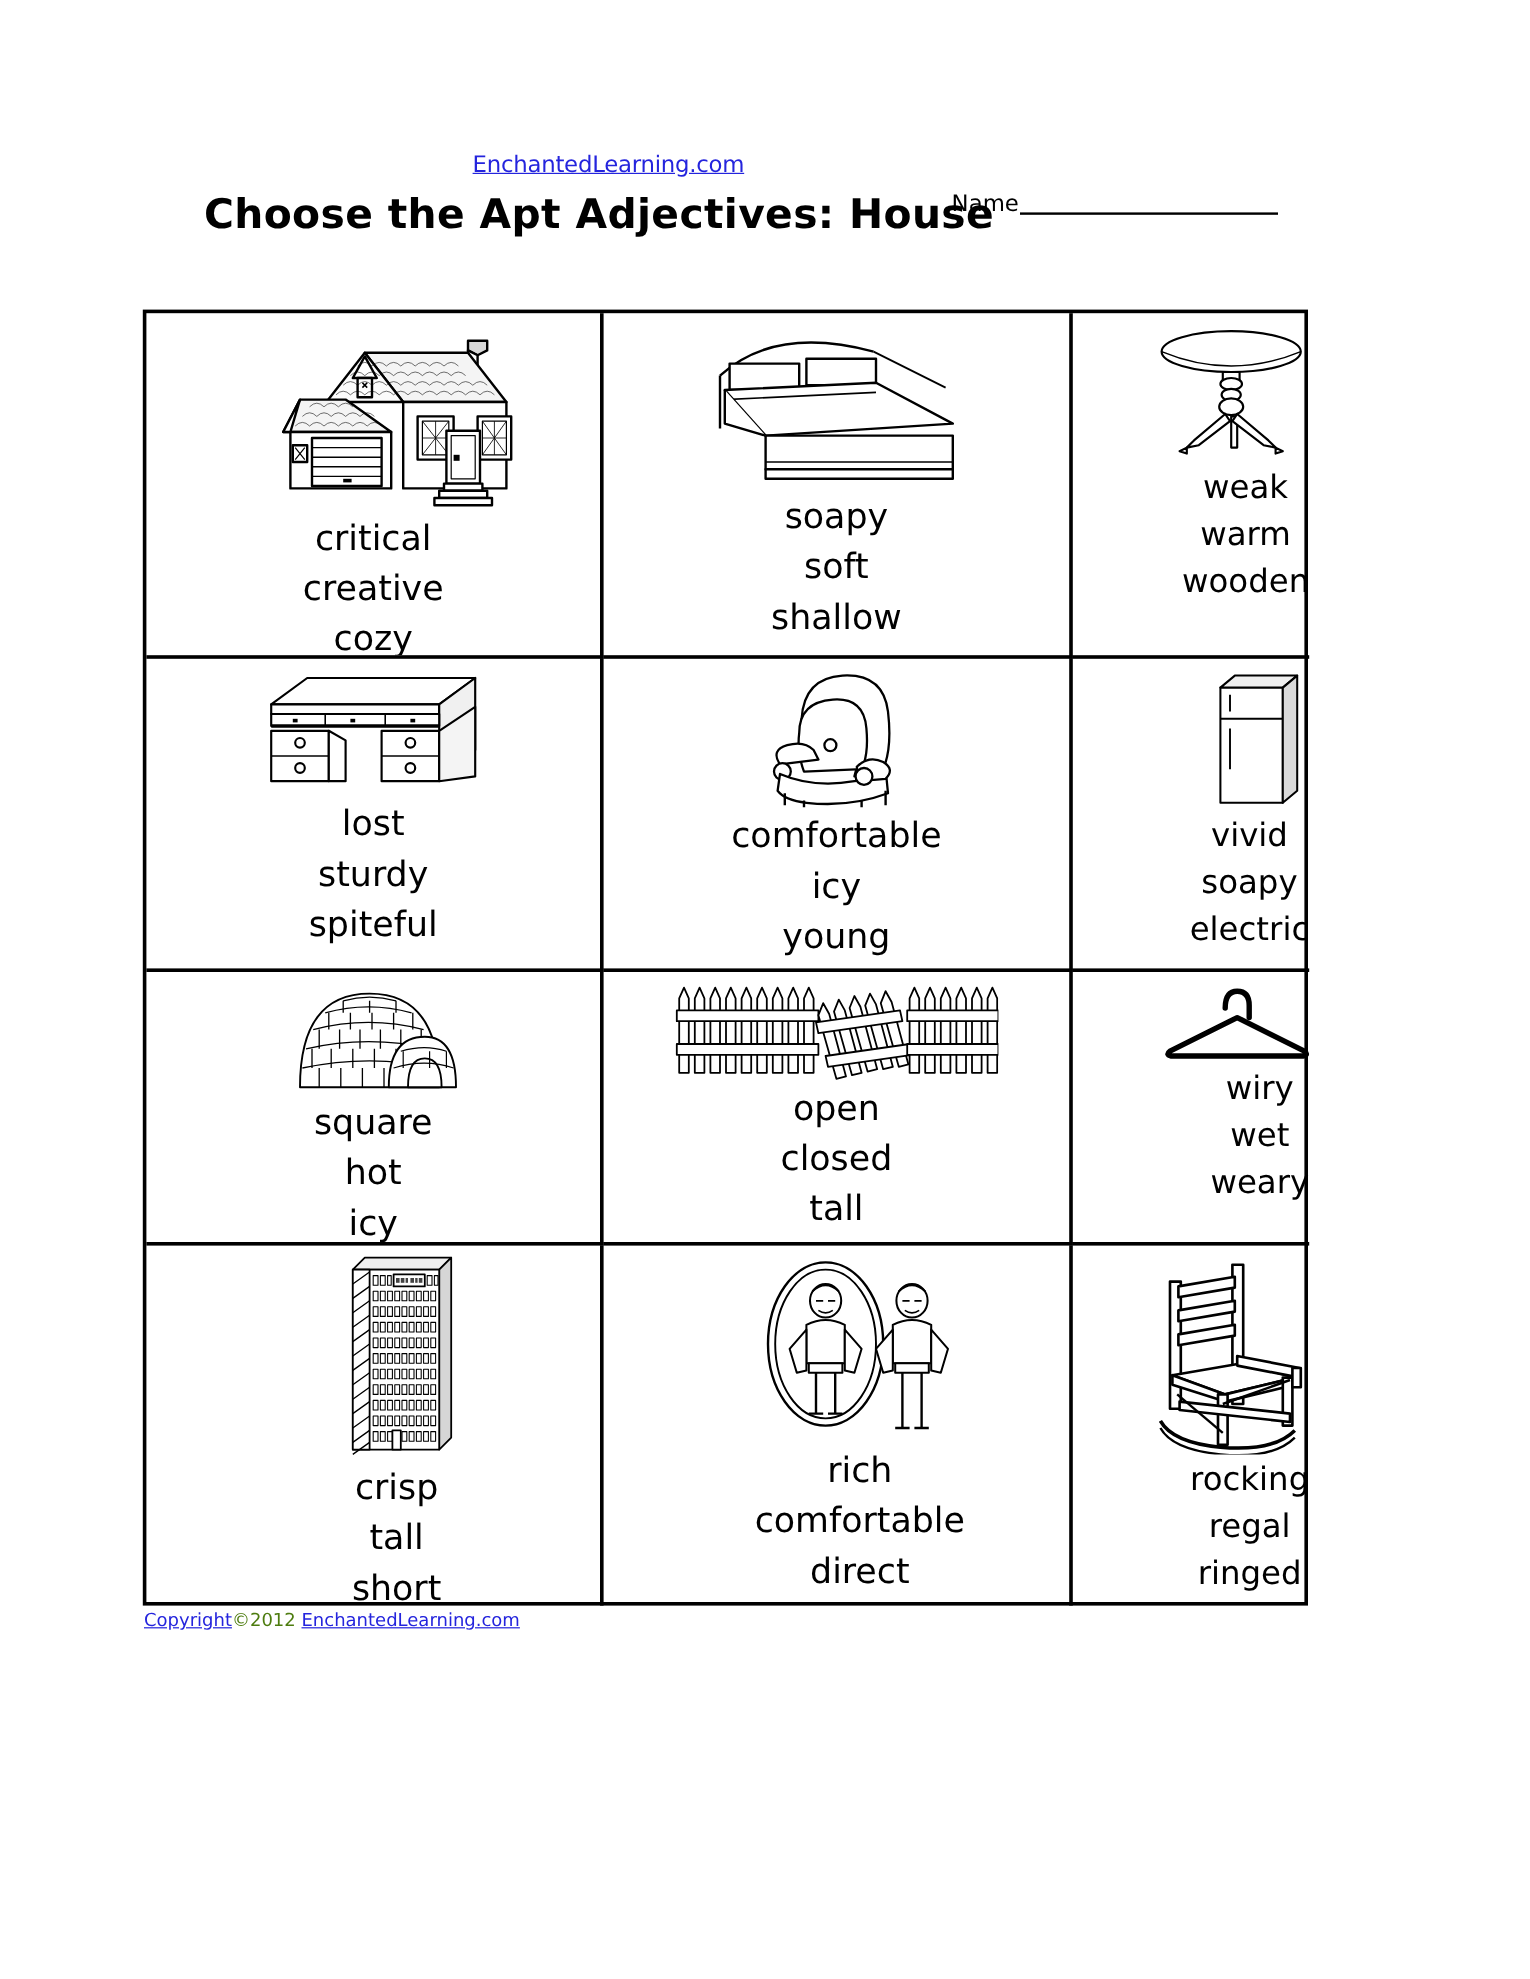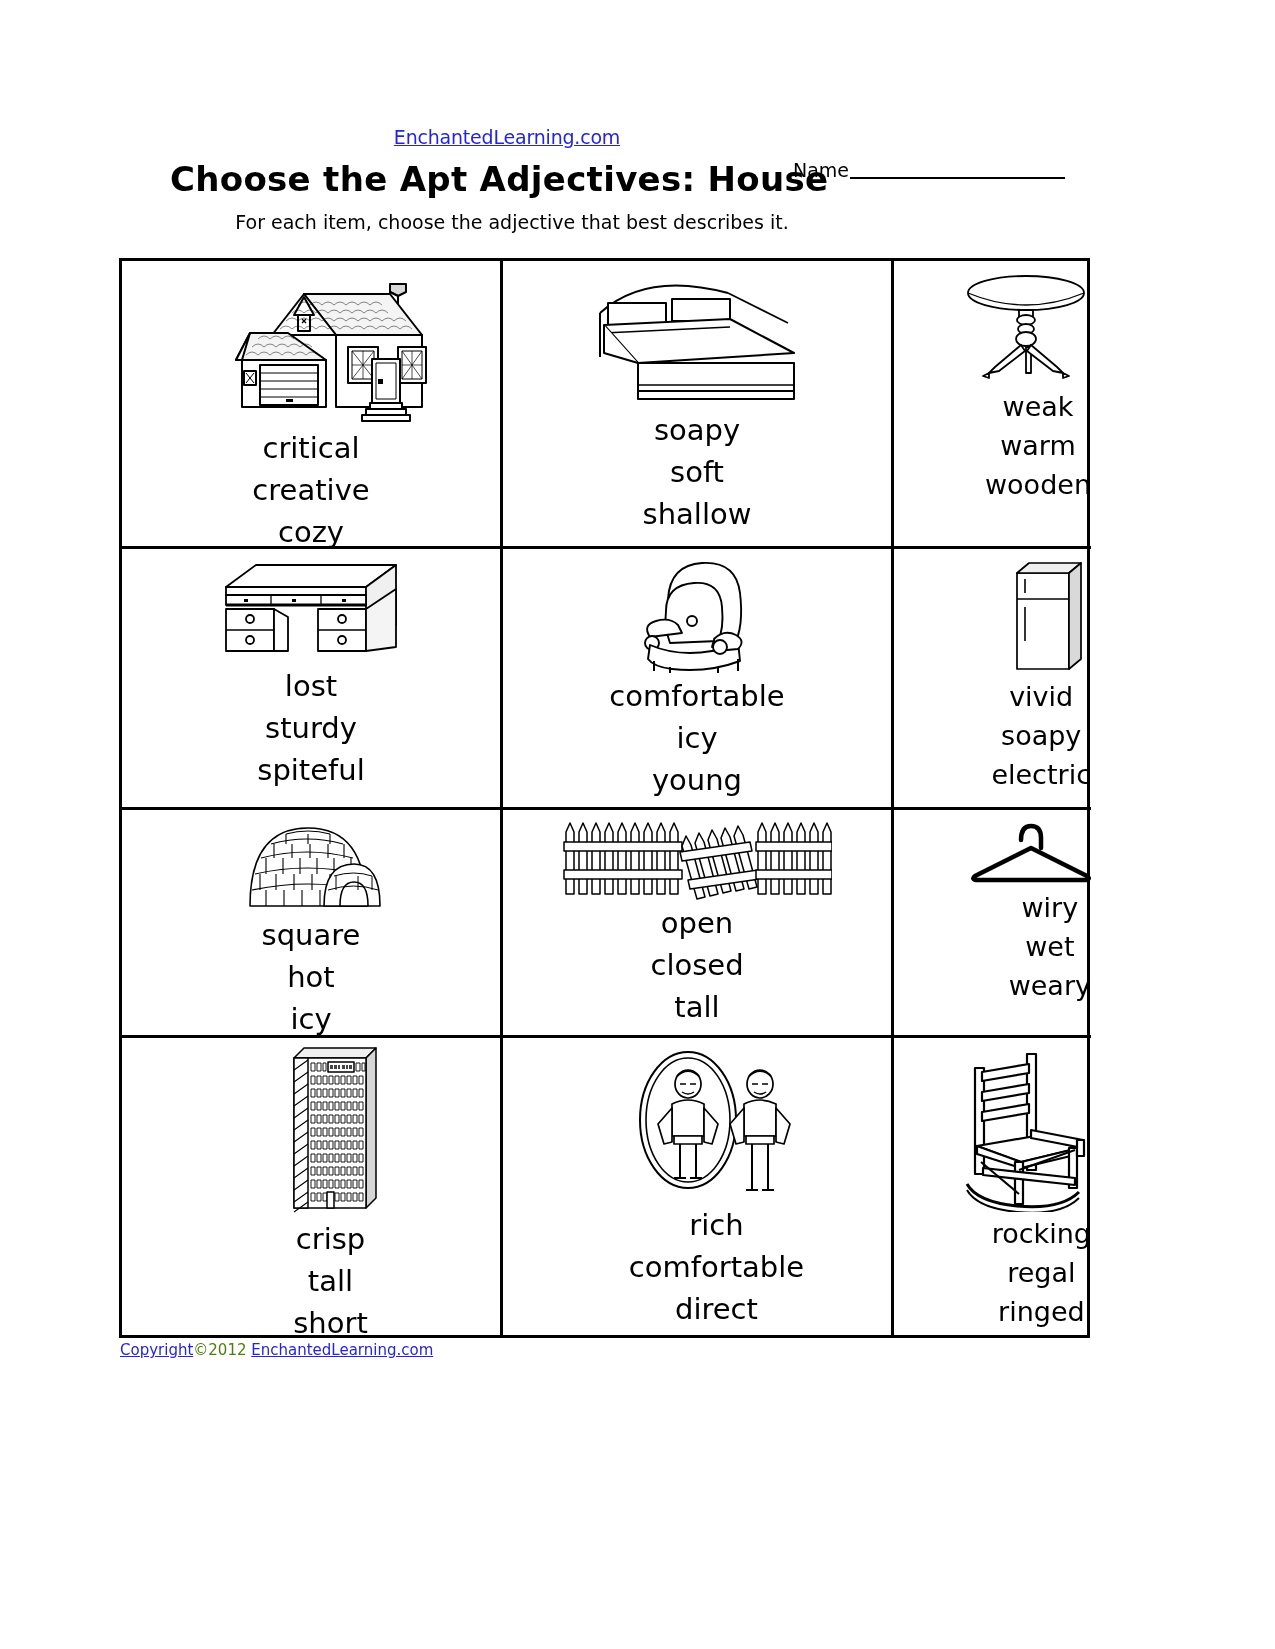--- a/index.html
+++ b/index.html
@@ -153,21 +153,20 @@
   </div>
 
   <div class="title-row">
     <div class="worksheet-title">Choose the Apt Adjectives: House</div>
     <div class="name-field">
       <span class="name-label">Name</span>
       <span class="name-rule"></span>
     </div>
   </div>
 
-  <div class="subtitle">For each item, choose the adjective that best describes it.</div>
 
   <div class="grid">
 
     <div class="cell">
       <div class="art">
         <svg width="270" height="158" viewBox="0 0 270 158">
           <g fill="#fff" stroke="#000" stroke-width="2" stroke-linejoin="round">
 
             <path d="M214 17 h16 v8 l-8 4 -8 -4 z" fill="#d8d8d8"></path>
             <path d="M214 25 v38 h8 v-34 z"></path>

